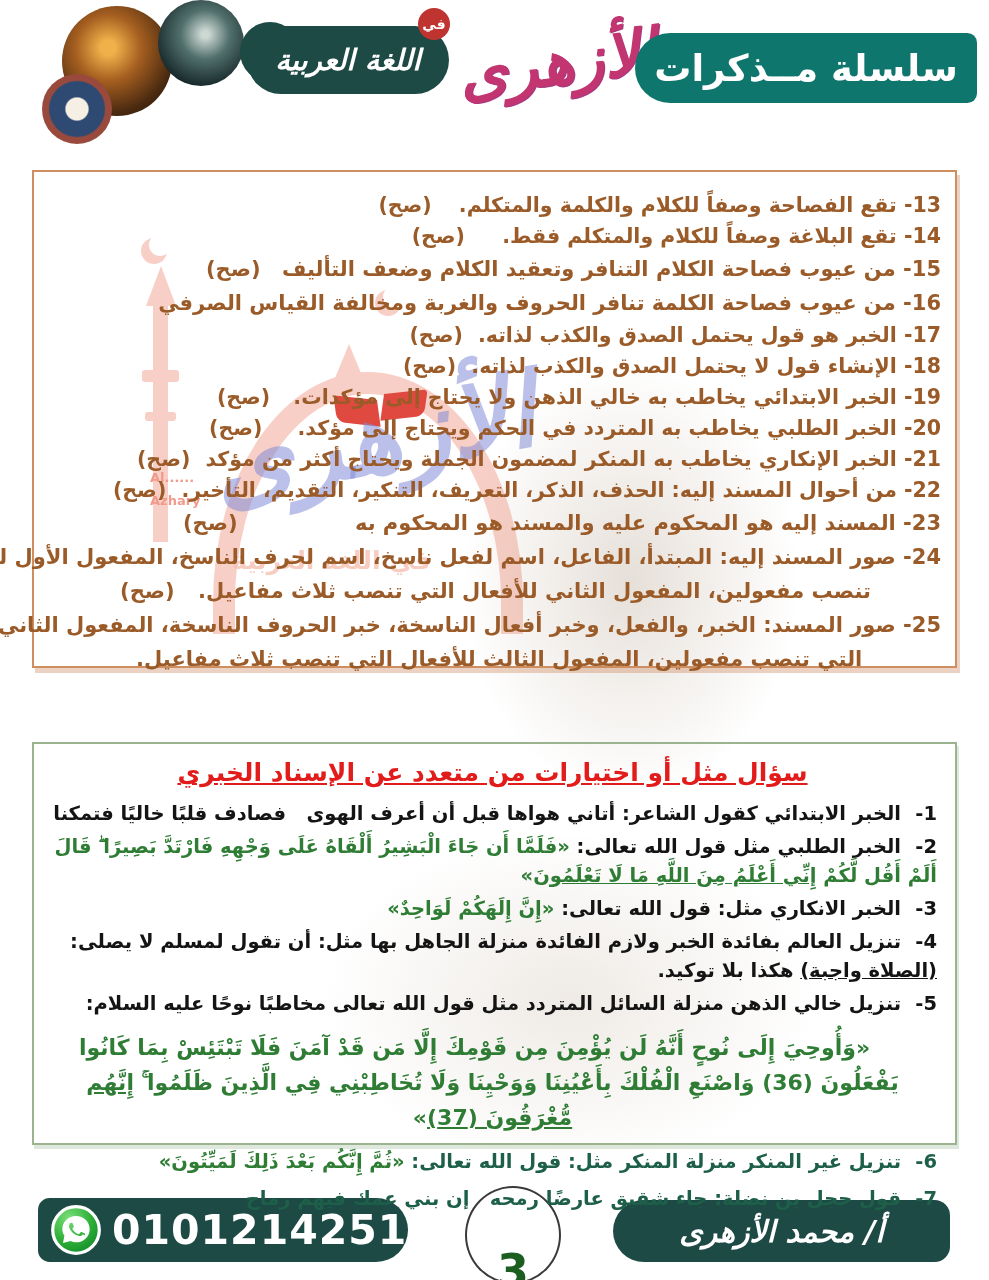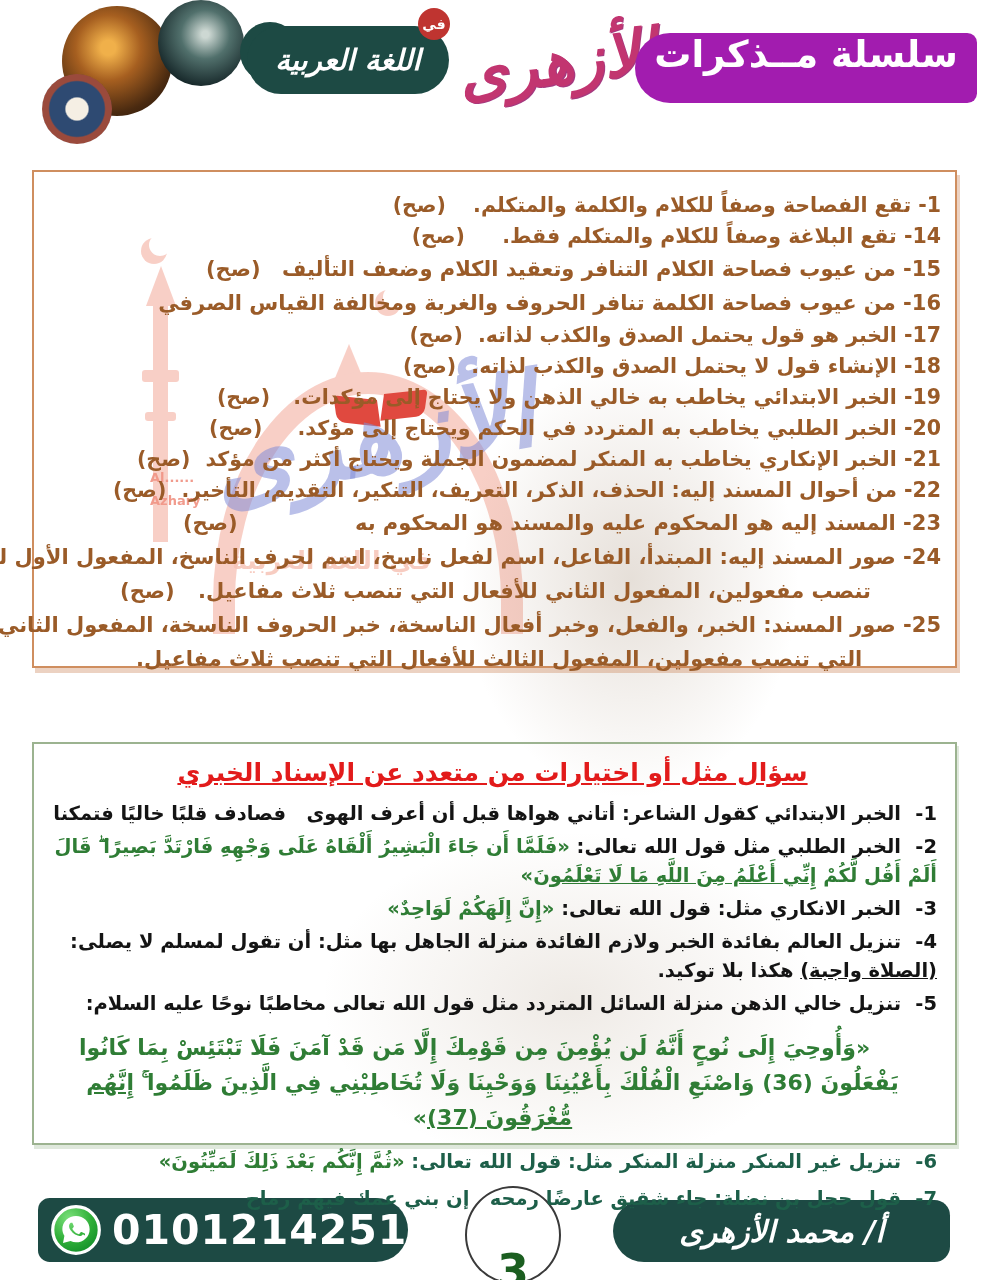--- a/index.html
+++ b/index.html
@@ -15,22 +15,22 @@
      background:radial-gradient(circle at 50% 50%, #f5efe4 22%, #2e4a72 25% 55%, #9a4a3c 58% 70%, #1d3350 73%);}
   .photo-teal{left:240px;top:22px;width:60px;height:60px;background:#1d4a44;}
   .subject-pill{position:absolute;left:247px;top:26px;width:202px;height:68px;background:#1d4a44;
      border-radius:34px;color:#fff;display:flex;align-items:center;justify-content:center;
      font-size:29px;font-weight:bold;font-style:italic;}
   .fi-circle{position:absolute;left:418px;top:8px;width:32px;height:32px;border-radius:50%;
      background:#bf3430;color:#fff;font-size:14px;font-weight:bold;display:flex;align-items:center;justify-content:center;}
   .brand-name{position:absolute;left:442px;top:12px;width:230px;height:100px;display:flex;align-items:center;justify-content:center;
      font-size:62px;font-weight:bold;font-style:italic;color:#c23570;transform:rotate(-7deg);
      text-shadow:1px 1px 0 #a53a80;}
-  .series-banner{position:absolute;left:635px;top:33px;width:342px;height:70px;background:#a21caf;
-     border-radius:36px 10px 10px 36px;color:#fff;display:flex;justify-content:center;
+  .series-banner{position:absolute;left:635px;top:33px;width:342px;height:70px;background:#0f766e;
+     border-radius:36px 10px 10px 36px;color:#fff;display:flex;align-items:center;justify-content:center;
      font-size:37px;font-weight:bold;}
   
   .wm{position:absolute;z-index:0;pointer-events:none;}
   .wm-mosque{left:95px;top:252px;width:430px;height:360px;opacity:.5;}
   .wm-mosque div{position:absolute;}
   .minaret{left:58px;top:52px;width:15px;height:238px;background:#f2a08f;}
   .minaret-cap{left:51px;top:14px;width:0;height:0;border-left:15px solid transparent;
      border-right:15px solid transparent;border-bottom:40px solid #f2a08f;}
   .minaret-balc{left:47px;top:118px;width:37px;height:12px;background:#f2a08f;border-radius:3px;}
   .minaret-balc2{left:50px;top:160px;width:31px;height:9px;background:#f2a08f;border-radius:3px;}
@@ -128,21 +128,21 @@
     <div>Al......</div>
     <div>Azhary</div>
   </div>
   <div class="wm wm-sub" dir="rtl">في اللغة العربية</div>
   <div class="wm wm-man1"></div>
   <div class="wm wm-man2"></div>
 
   <section class="box1">
 
   <div class="tf-line">
-        <span class="t">1- تقع الفصاحة وصفاً للكلام والكلمة والمتكلم.</span>
+        <span class="t">13- تقع الفصاحة وصفاً للكلام والكلمة والمتكلم.</span>
         <span class="check" style="margin-right: 20px;">(صح)</span>
       </div>
       <div class="tf-line">
         <span class="t">14- تقع البلاغة وصفاً للكلام والمتكلم فقط.</span>
         <span class="check" style="margin-right: 30px;">(صح)</span>
       </div>
       <div class="tf-line big">
         <span class="t">15- من عيوب فصاحة الكلام التنافر وتعقيد الكلام وضعف التأليف</span>
         <span class="check" style="margin-right: 14px;">(صح)</span>
       </div>

